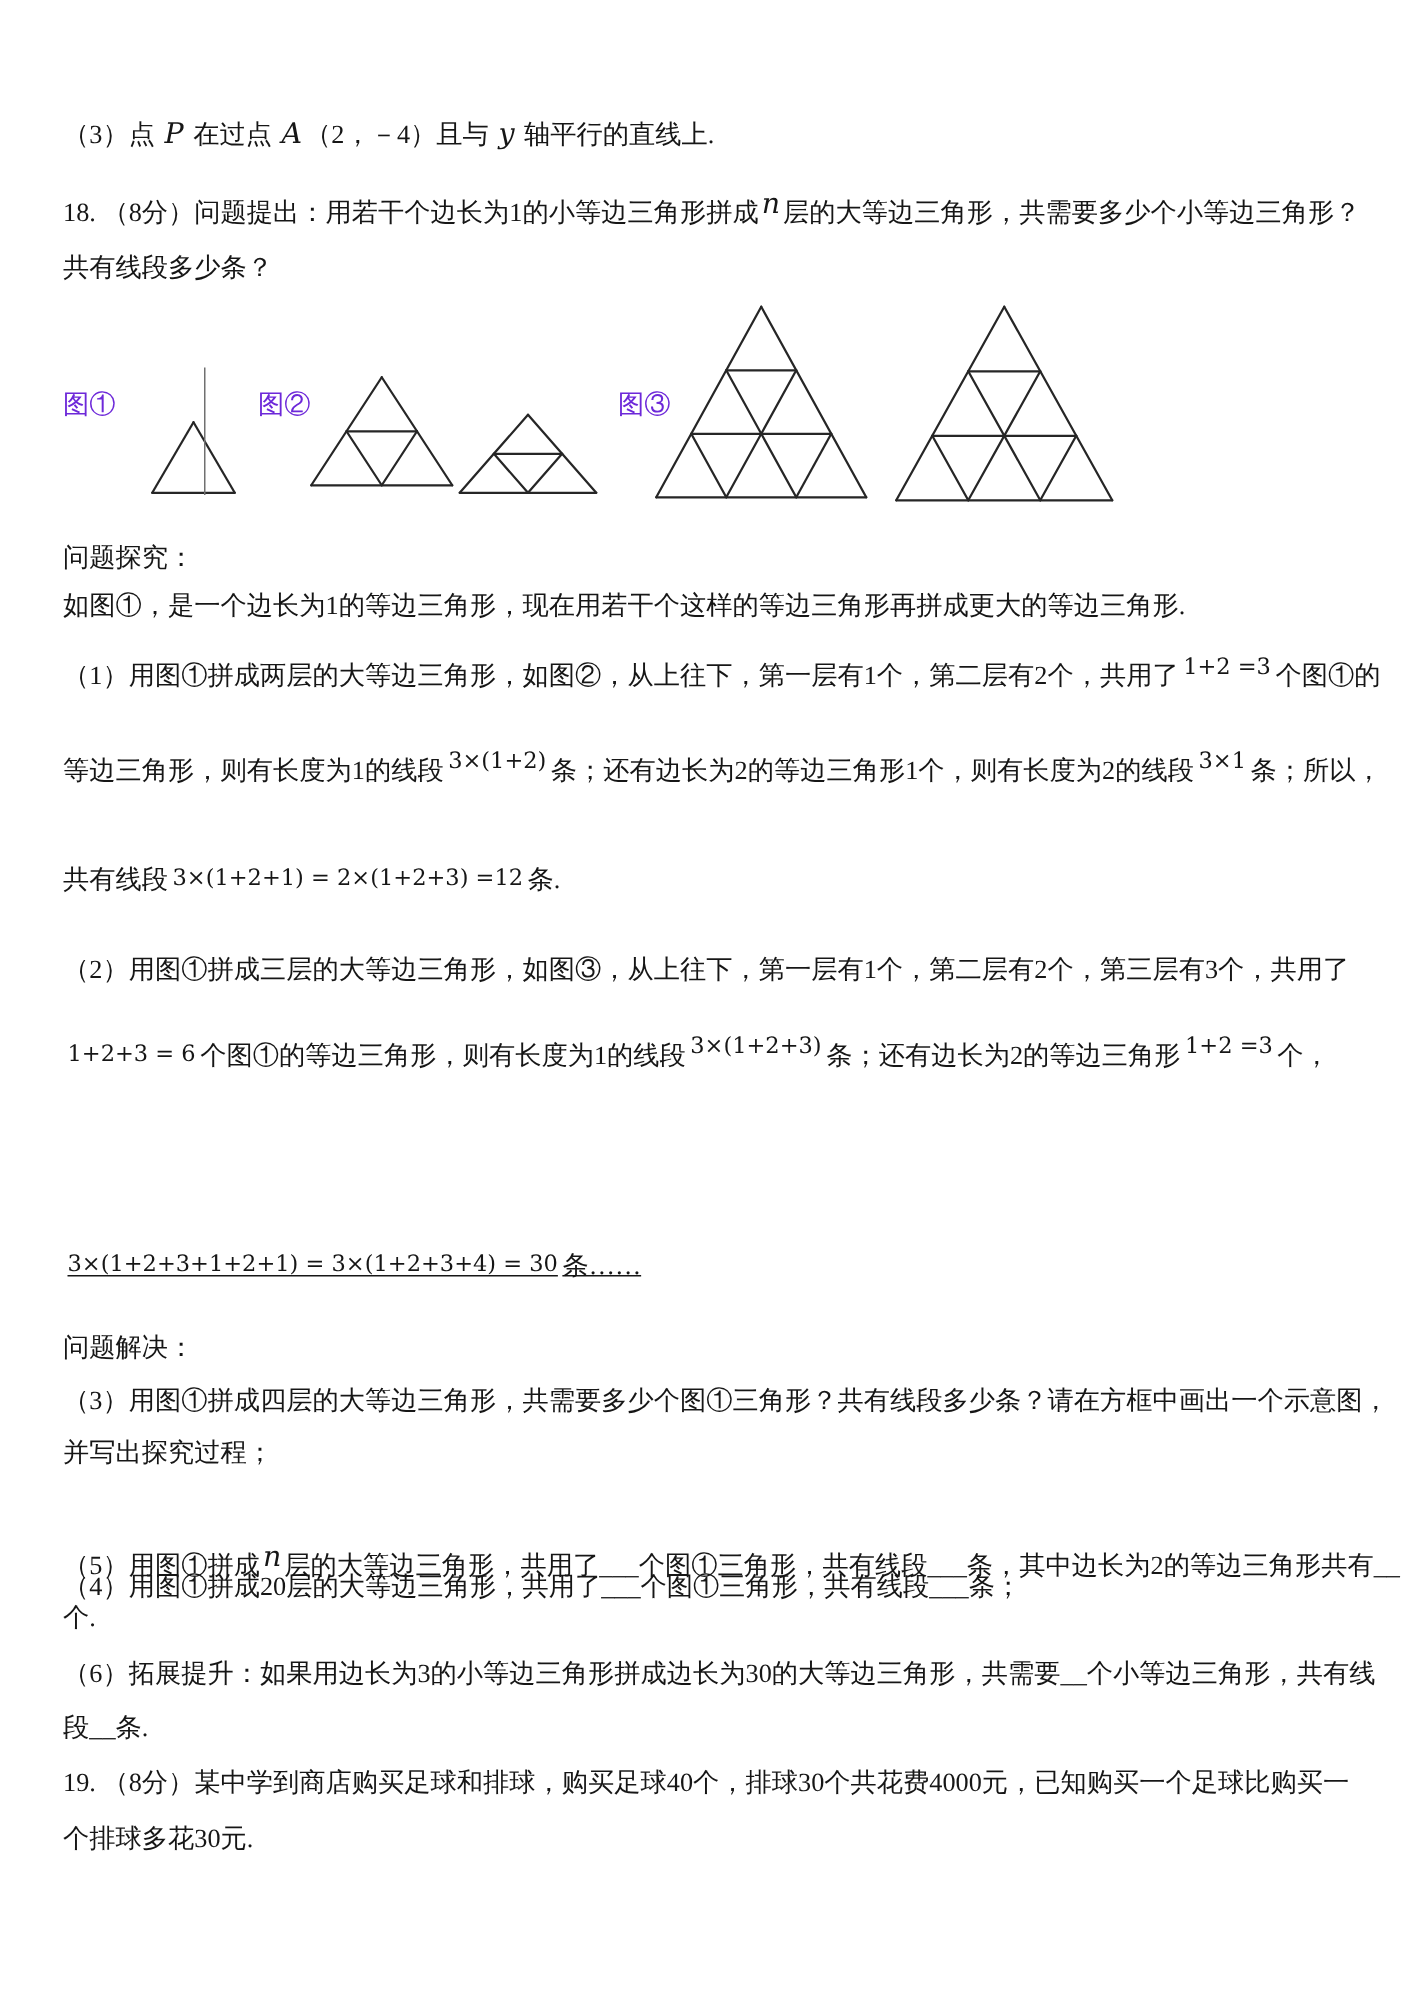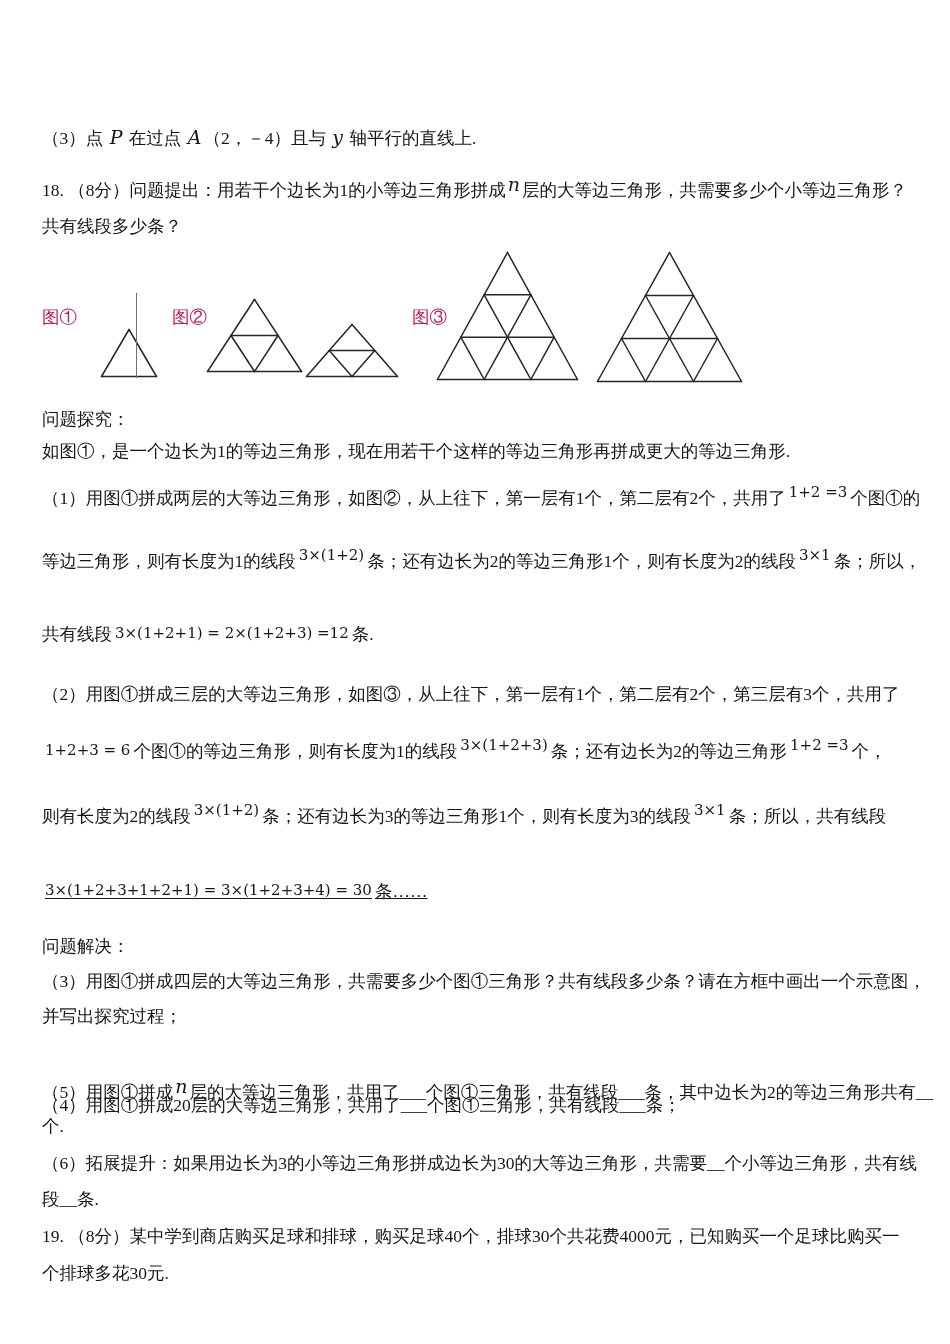--- a/index.html
+++ b/index.html
@@ -7,21 +7,21 @@
   .page {
     position: relative;
     width: 950px;
     height: 1344px;
     margin: 0 auto;
     background: #ffffff;
     overflow: hidden;
     color: #161616;
     font-family: "Liberation Serif", "DejaVu Serif", serif;
   }
-  .doc { position: absolute; inset: 0; margin-top: 48px; }
+  .doc { position: absolute; inset: 0; }
   .line {
     position: absolute;
     left: 42px;
     font-size: 17.5px;
     line-height: 26px;
     white-space: nowrap;
     color: #161616;
   }
   .seg { font-family: inherit; }
   .math {
@@ -32,21 +32,21 @@
   .math.raised { position: relative; top: -7px; }
   .math.base   { position: relative; top: -2px; }
   .var {
     font-family: "DejaVu Serif", serif;
     font-style: italic;
     font-size: 19px;
     padding: 0 2px;
   }
   .var.raised { position: relative; top: -5px; }
   .figures { position: absolute; left: 0; width: 100%; }
-  .figlabel { position: absolute; font-size: 17.5px; color: #be185d; }
+  .figlabel { position: absolute; font-size: 17.5px; color: #6d28d9; }
   .tri { position: absolute; overflow: visible; }
   .tri line { stroke: #262626; stroke-width: 1.5; stroke-linecap: round; }
   .artifact { position: absolute; width: 1px; background: #707070; }
 </style>
 </head>
 <body>
 
 <div class="page">
   <div id="doc" class="doc">
       <div class="line" style="top: 76px;"><span class="seg">（3）点 </span><span class="var">P</span><span class="seg"> 在过点 </span><span class="var">A</span><span class="seg">（2，－4）且与 </span><span class="var">y</span><span class="seg"> 轴平行的直线上.</span></div>
@@ -101,21 +101,20 @@
         </svg>
         <div class="artifact" style="left: 136px; top: 45px; height: 85px;"></div>
       </div>
       <div class="line" style="top: 358px;"><span class="seg">问题探究：</span></div>
       <div class="line" style="top: 390px;"><span class="seg">如图①，是一个边长为1的等边三角形，现在用若干个这样的等边三角形再拼成更大的等边三角形.</span></div>
       <div class="line" style="top: 437px;"><span class="seg">（1）用图①拼成两层的大等边三角形，如图②，从上往下，第一层有1个，第二层有2个，共用了</span><span class="math raised">1+2 =3</span><span class="seg">个图①的</span></div>
       <div class="line" style="top: 500px;"><span class="seg">等边三角形，则有长度为1的线段</span><span class="math raised">3×(1+2)</span><span class="seg">条；还有边长为2的等边三角形1个，则有长度为2的线段</span><span class="math raised">3×1</span><span class="seg">条；所以，</span></div>
       <div class="line" style="top: 573px;"><span class="seg">共有线段</span><span class="math base">3×(1+2+1) = 2×(1+2+3) =12</span><span class="seg">条.</span></div>
       <div class="line" style="top: 633px;"><span class="seg">（2）用图①拼成三层的大等边三角形，如图③，从上往下，第一层有1个，第二层有2个，第三层有3个，共用了</span></div>
       <div class="line" style="top: 690px;"><span class="math base">1+2+3 = 6</span><span class="seg">个图①的等边三角形，则有长度为1的线段</span><span class="math raised">3×(1+2+3)</span><span class="seg">条；还有边长为2的等边三角形</span><span class="math raised">1+2 =3</span><span class="seg">个，</span></div>
-      <div class="line" style="top: 755px;"><span class="seg">则有长度为2的线段</span><span class="math raised">3×(1+2)</span><span class="seg">条；还有边长为3的等边三角形1个，则有长度为3的线段</span><span class="math raised">3×1</span><span class="seg">条；所以，共有线段</span></div>
       <div class="line" style="top: 830px; text-decoration: underline;"><span class="math base">3×(1+2+3+1+2+1) = 3×(1+2+3+4) = 30</span><span class="seg">条……</span></div>
       <div class="line" style="top: 885px;"><span class="seg">问题解决：</span></div>
       <div class="line" style="top: 920px;"><span class="seg">（3）用图①拼成四层的大等边三角形，共需要多少个图①三角形？共有线段多少条？请在方框中画出一个示意图，</span></div>
       <div class="line" style="top: 955px;"><span class="seg">并写出探究过程；</span></div>
       <div class="line" style="top: 1044px;"><span class="seg">（4）用图①拼成20层的大等边三角形，共用了</span><span class="seg">___</span><span class="seg">个图①三角形，共有线段</span><span class="seg">___</span><span class="seg">条；</span></div>
       <div class="line" style="top: 1030px;"><span class="seg">（5）用图①拼成</span><span class="var raised">n</span><span class="seg">层的大等边三角形，共用了</span><span class="seg">___</span><span class="seg">个图①三角形，共有线段</span><span class="seg">___</span><span class="seg">条，其中边长为2的等边三角形共有</span><span class="seg">__</span></div>
       <div class="line" style="top: 1065px;"><span class="seg">个.</span></div>
       <div class="line" style="top: 1102px; text-align: right;"><span class="seg">（6）拓展提升：如果用边长为3的小等边三角形拼成边长为30的大等边三角形，共需要</span><span class="seg">__</span><span class="seg">个小等边三角形，共有线</span></div>
       <div class="line" style="top: 1138px;"><span class="seg">段</span><span class="seg">__</span><span class="seg">条.</span></div>
       <div class="line" style="top: 1175px;"><span class="seg">19. （8分）某中学到商店购买足球和排球，购买足球40个，排球30个共花费4000元，已知购买一个足球比购买一</span></div>

